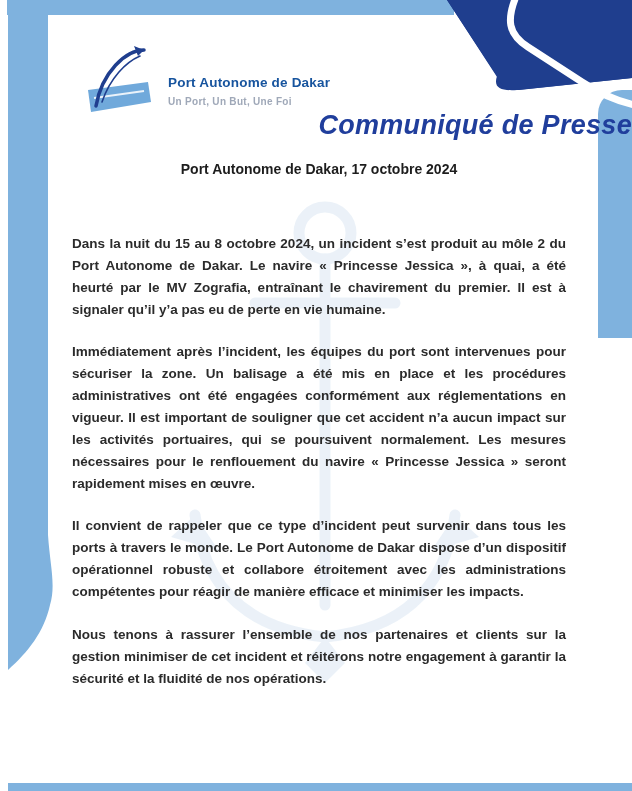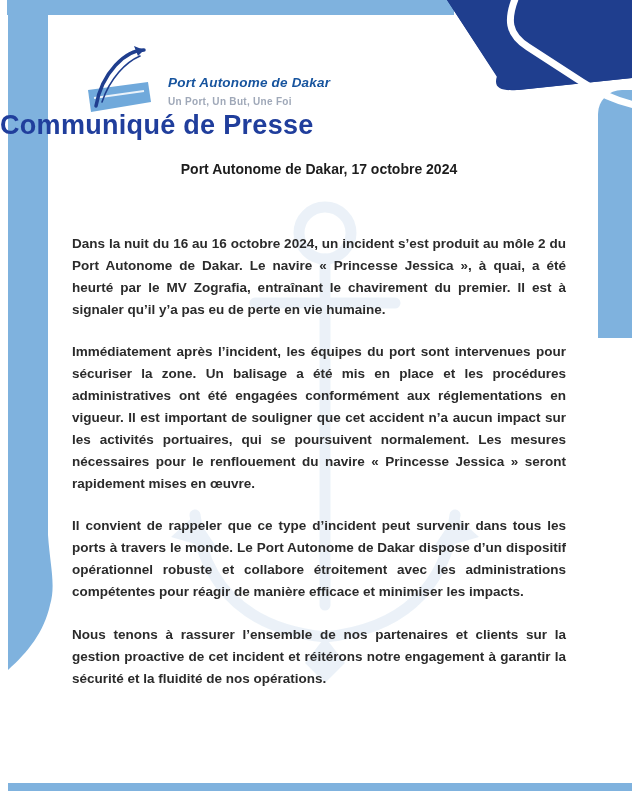--- a/index.html
+++ b/index.html
@@ -45,31 +45,31 @@
     z-index:0;opacity:.55;
   }
   
   .logo{
     position:absolute;left:86px;top:42px;display:flex;align-items:center;z-index:4;
   }
   .logo-graphic{width:78px;height:72px;flex:0 0 auto;}
   .logo-text{margin-left:4px;margin-top:26px;}
   .logo-name{
     font-size:13.5px;font-weight:700;color:var(--logo-blue);
-    letter-spacing:.2px;line-height:1.15;font-style:italic;
+    letter-spacing:.2px;line-height:1.15;
   }
   .logo-tagline{
     font-size:10px;font-weight:700;color:var(--tagline-gray);
     letter-spacing:.3px;margin-top:6px;
   }
   
   .title{
-    position:absolute;left:0;top:110px;width:632px;text-align:left;
+    position:absolute;left:0;top:110px;width:632px;text-align:right;
     font-size:27px;font-weight:700;color:var(--title-blue);
-    letter-spacing:.3px;z-index:4;
+    letter-spacing:.3px;z-index:4;font-style:italic;
   }
   .dateline{
     position:absolute;left:72px;top:161px;width:494px;text-align:center;
     font-size:14px;font-weight:700;color:#1d1d1d;z-index:4;
   }
   
   .body-text{
     position:absolute;left:72px;top:233px;width:494px;z-index:4;
   }
   .body-text p{
@@ -124,17 +124,17 @@
     <div class="logo-name">Port Autonome de Dakar</div>
     <div class="logo-tagline">Un Port, Un But, Une Foi</div>
   </div>
 </div>
 
 <div class="title">Communiqué de Presse</div>
 
 <div class="dateline">Port Autonome de Dakar, 17 octobre 2024</div>
 
 <div class="body-text">
-  <p>Dans la nuit du 16 au 16 octobre 2024, un incident s’est produit au môle 2 du Port Autonome de Dakar. Le navire « Princesse Jessica », à quai, a été heurté par le MV Zografia, entraînant le chavirement du premier. Il est à signaler qu’il y’a pas eu de perte en vie humaine.</p>
+  <p>Dans la nuit du 15 au 8 octobre 2024, un incident s’est produit au môle 2 du Port Autonome de Dakar. Le navire « Princesse Jessica », à quai, a été heurté par le MV Zografia, entraînant le chavirement du premier. Il est à signaler qu’il y’a pas eu de perte en vie humaine.</p>
   <p>Immédiatement après l’incident, les équipes du port sont intervenues pour sécuriser la zone. Un balisage a été mis en place et les procédures administratives ont été engagées conformément aux réglementations en vigueur. Il est important de souligner que cet accident n’a aucun impact sur les activités portuaires, qui se poursuivent normalement. Les mesures nécessaires pour le renflouement du navire « Princesse Jessica » seront rapidement mises en œuvre.</p>
   <p>Il convient de rappeler que ce type d’incident peut survenir dans tous les ports à travers le monde. Le Port Autonome de Dakar dispose d’un dispositif opérationnel robuste et collabore étroitement avec les administrations compétentes pour réagir de manière efficace et minimiser les impacts.</p>
-  <p>Nous tenons à rassurer l’ensemble de nos partenaires et clients sur la gestion proactive de cet incident et réitérons notre engagement à garantir la sécurité et la fluidité de nos opérations.</p>
+  <p>Nous tenons à rassurer l’ensemble de nos partenaires et clients sur la gestion minimiser de cet incident et réitérons notre engagement à garantir la sécurité et la fluidité de nos opérations.</p>
 </div>
 
 </body></html>

